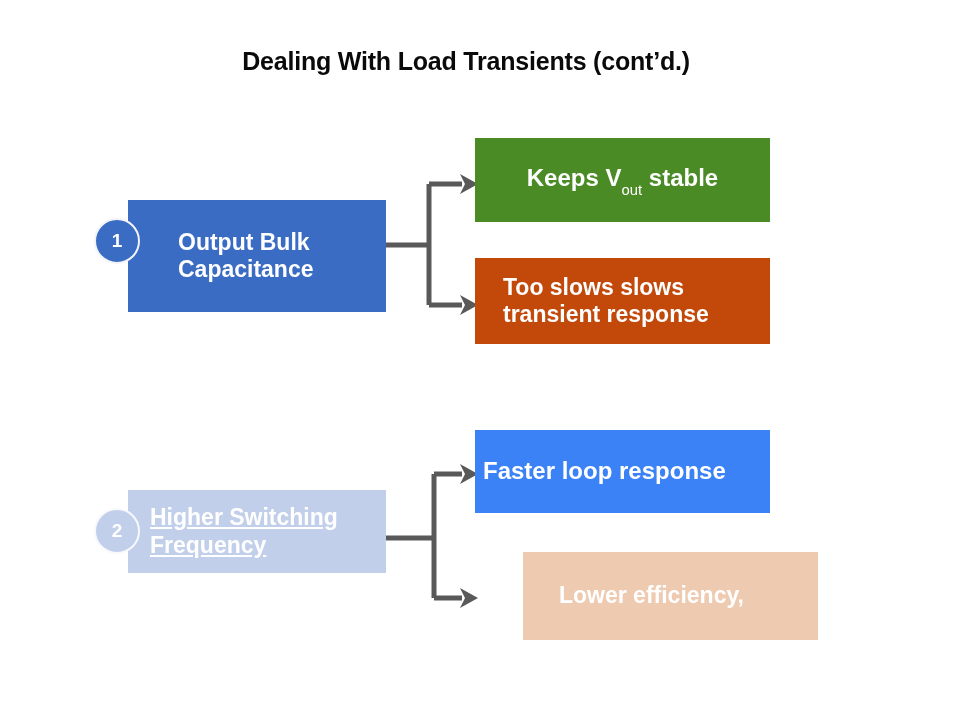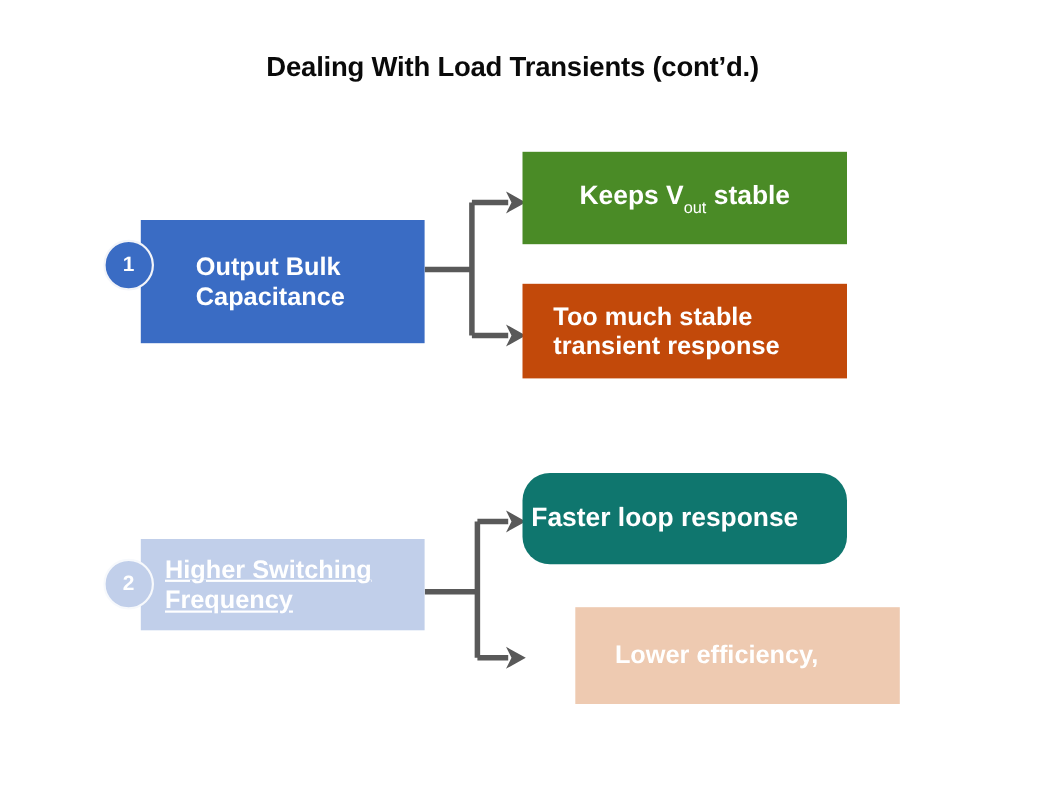--- a/index.html
+++ b/index.html
@@ -88,25 +88,24 @@
     font-size: 23px;
     padding-left: 22px;
     text-align: left;
     text-decoration: underline;
   }
   .out-green-2 {
     left: 475px;
     top: 430px;
     width: 295px;
     height: 83px;
-    background: #0f766e;
+    background: #3b82f6;
     font-size: 24px;
     padding-left: 8px;
     text-align: left;
-    border-radius: 25px;
   }
   .out-orange-2 {
     left: 475px;
     top: 552px;
     width: 295px;
     height: 88px;
     background: #eecab1;
     font-size: 23px;
     padding-left: 36px;
     text-align: left;
@@ -191,21 +190,21 @@
     <span>1</span>
   </div>
 
   <div class="box out-green-1">
     <div class="line">
       <span>Keeps V</span><span class="sub">out</span><span> stable</span>
     </div>
   </div>
 
   <div class="box out-orange-1">
-    <div class="line">Too much stable</div>
+    <div class="line">Too slows slows</div>
     <div class="line">transient response</div>
   </div>
 
   <svg class="connector connector-2" viewBox="0 0 100 170" width="100" height="170" aria-hidden="true">
     <g fill="none" stroke="#595959" stroke-width="5" stroke-linecap="butt" stroke-linejoin="miter">
       <path d="M0,88 L48,88"></path>
       <path d="M48,24 L48,148"></path>
       <path d="M48,24 L76,24"></path>
       <path d="M48,148 L76,148"></path>
     </g>

